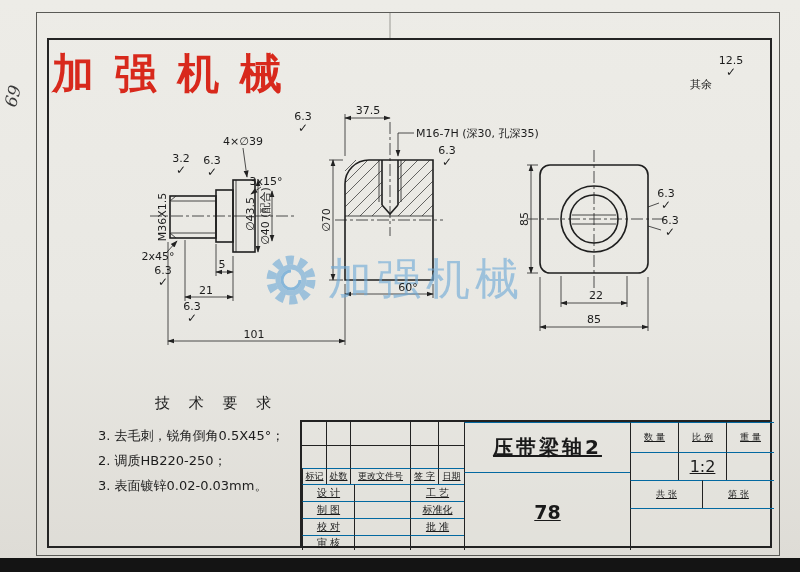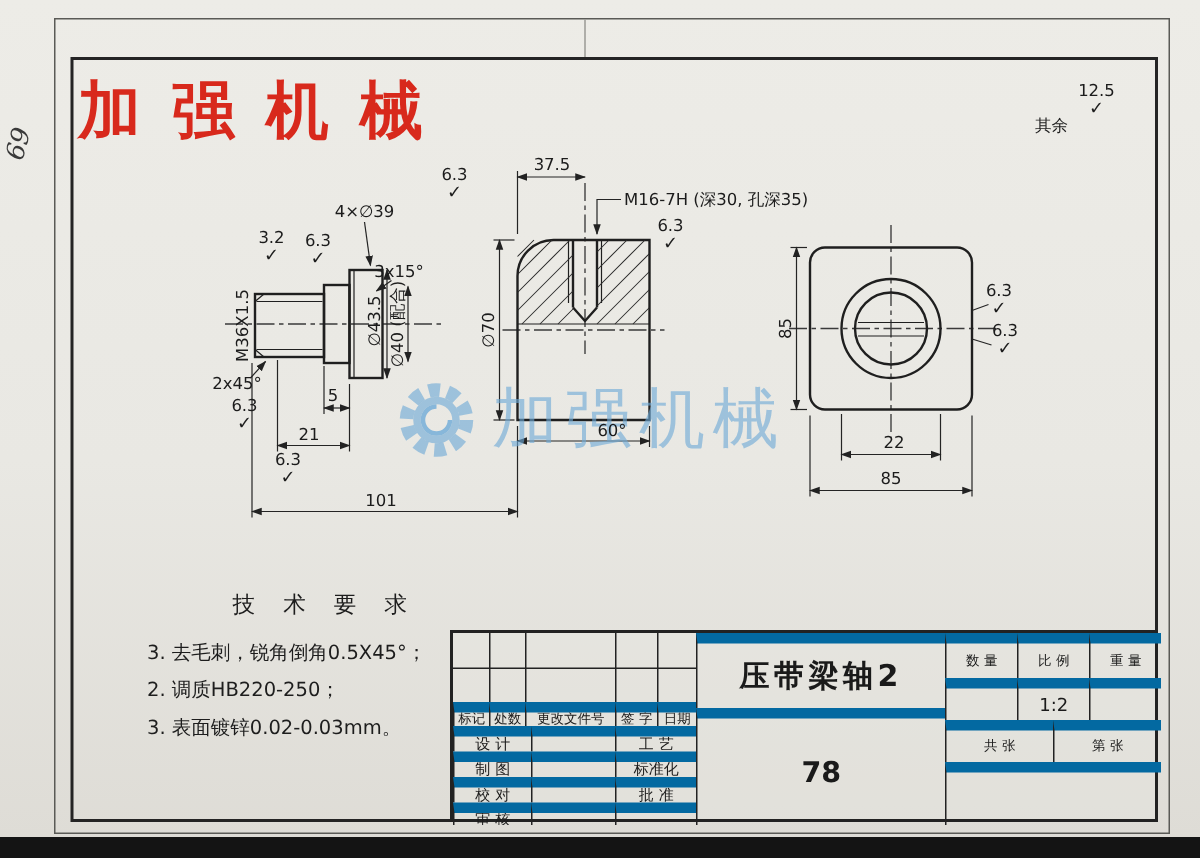--- a/index.html
+++ b/index.html
@@ -26,27 +26,27 @@
         white-space:nowrap;line-height:11px;}
   .anno.rot{transform:translate(-50%,-50%) rotate(-90deg);}
   .anno.anl{transform:translate(0,-50%);text-align:right;}
   .anno.rough{display:flex;flex-direction:column;align-items:center;}
   .anno.rough::after{content:"\2713";font-size:12px;line-height:9px;margin-top:2px;color:#1c1c1c;}
   .tech{position:absolute;left:98px;top:394px;width:220px;color:#1d1d1d;z-index:5;}
   .tech-title{font-size:15px;letter-spacing:7px;margin-left:57px;margin-bottom:10px;}
   .tech-item{font-size:13px;line-height:25px;white-space:nowrap;}
   .titleblock{position:absolute;left:300px;top:420px;width:472px;height:128px;
               box-sizing:border-box;border:2px solid #222;z-index:6;background:rgba(233,232,227,.35);}
-  .tb{position:absolute;box-sizing:border-box;border-left:1px solid #222;border-top:7px solid #0369a1;
+  .tb{position:absolute;box-sizing:border-box;border-left:1px solid #222;border-top:1px solid #0369a1;
       display:flex;align-items:center;justify-content:center;color:#1a1a1a;font-size:9px;
-      white-space:nowrap;overflow:hidden;}
+      white-space:nowrap;overflow:hidden;text-decoration:underline;}
   .tb.lbl{font-size:10px;}
   .tb.big{font-size:20px;font-weight:bold;letter-spacing:3px;}
   .tb.mid{font-size:19px;font-weight:bold;}
-  .tb.val{font-size:12px;}
+  .tb.val{font-size:16px;}
   .vl{position:absolute;width:1px;background:#222;}
   .hl{position:absolute;height:1px;background:#222;}
 </style>
 </head>
 <body>
 
 <div class="paper"></div>
 <div class="border-outer"></div>
 <div class="border-inner"></div>
 <div class="bottom-strip"></div>

